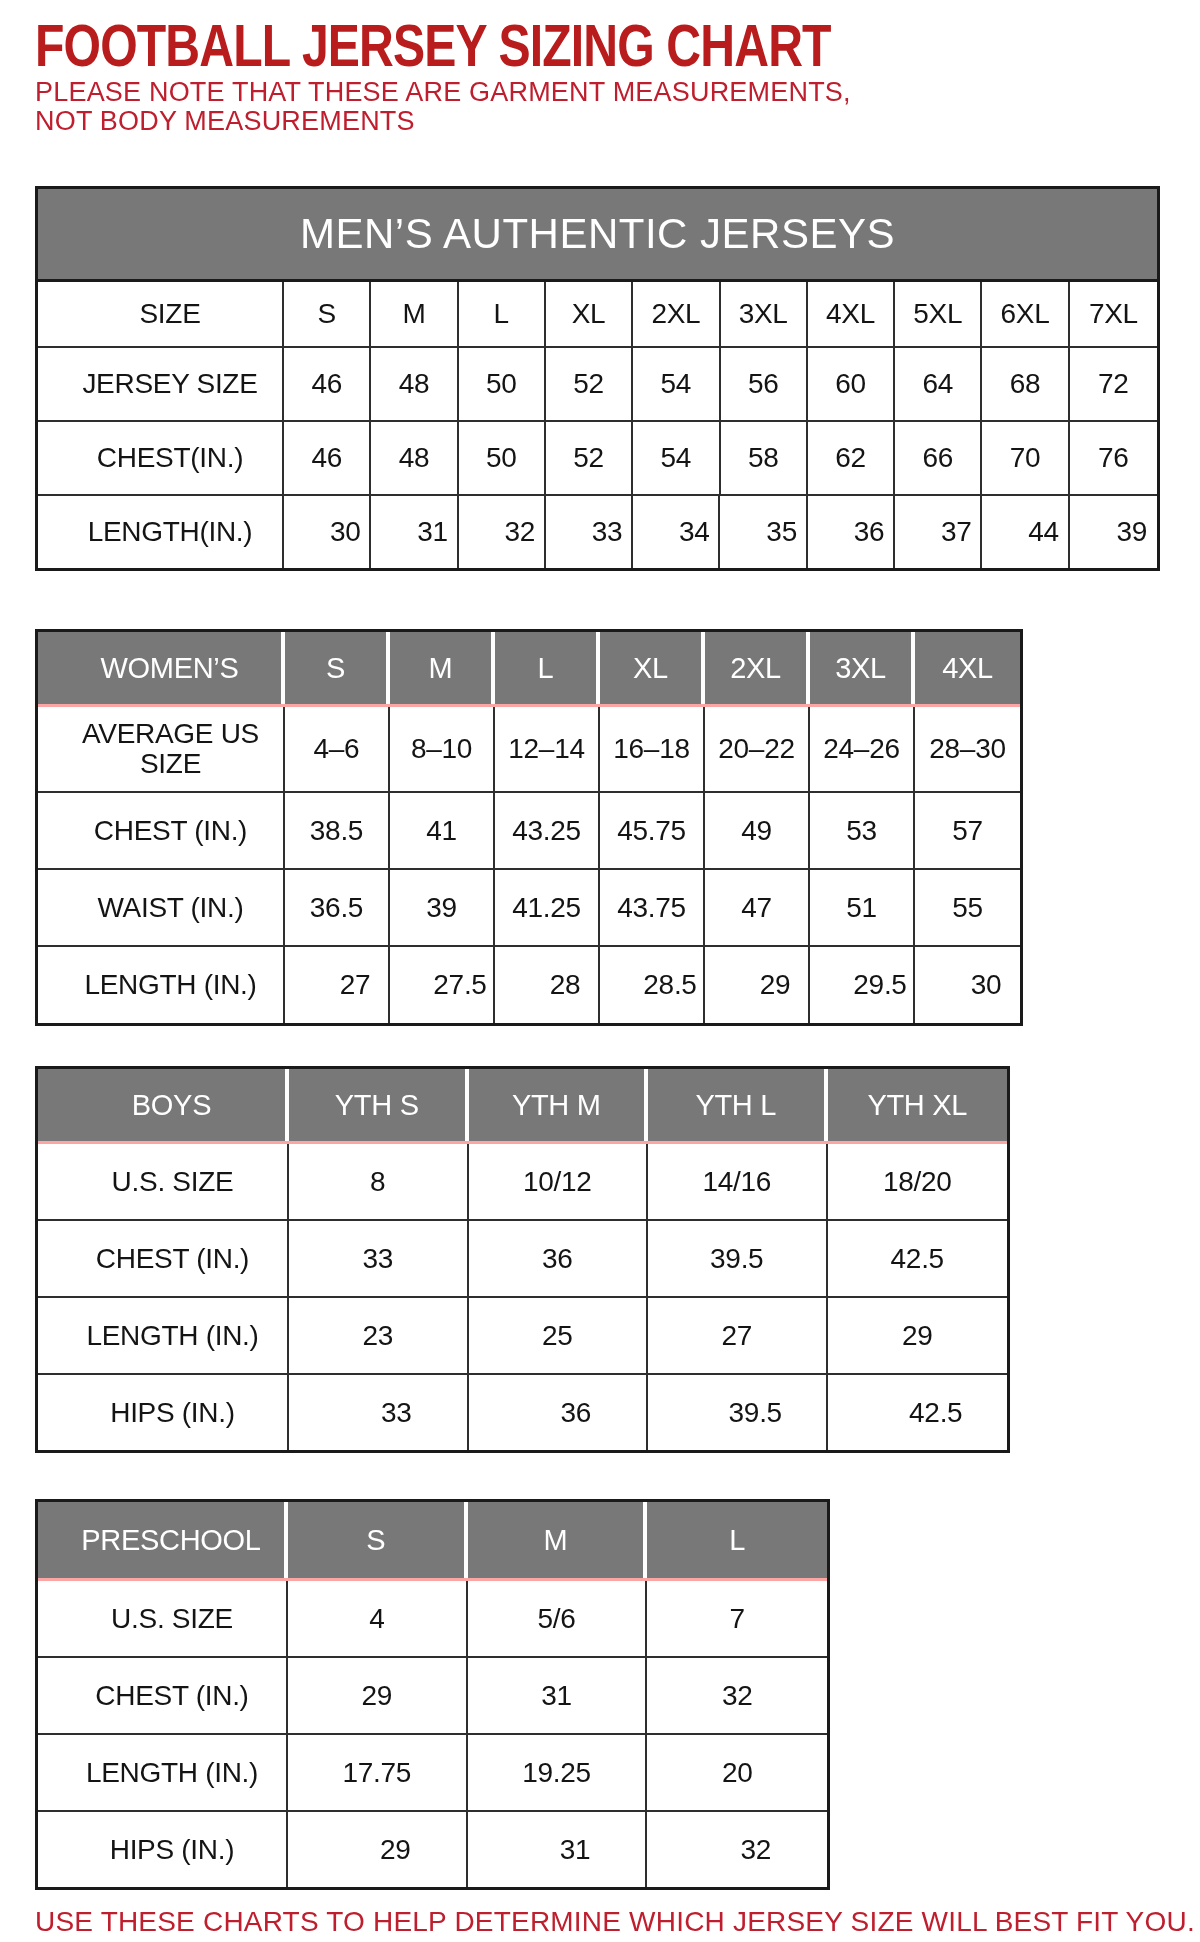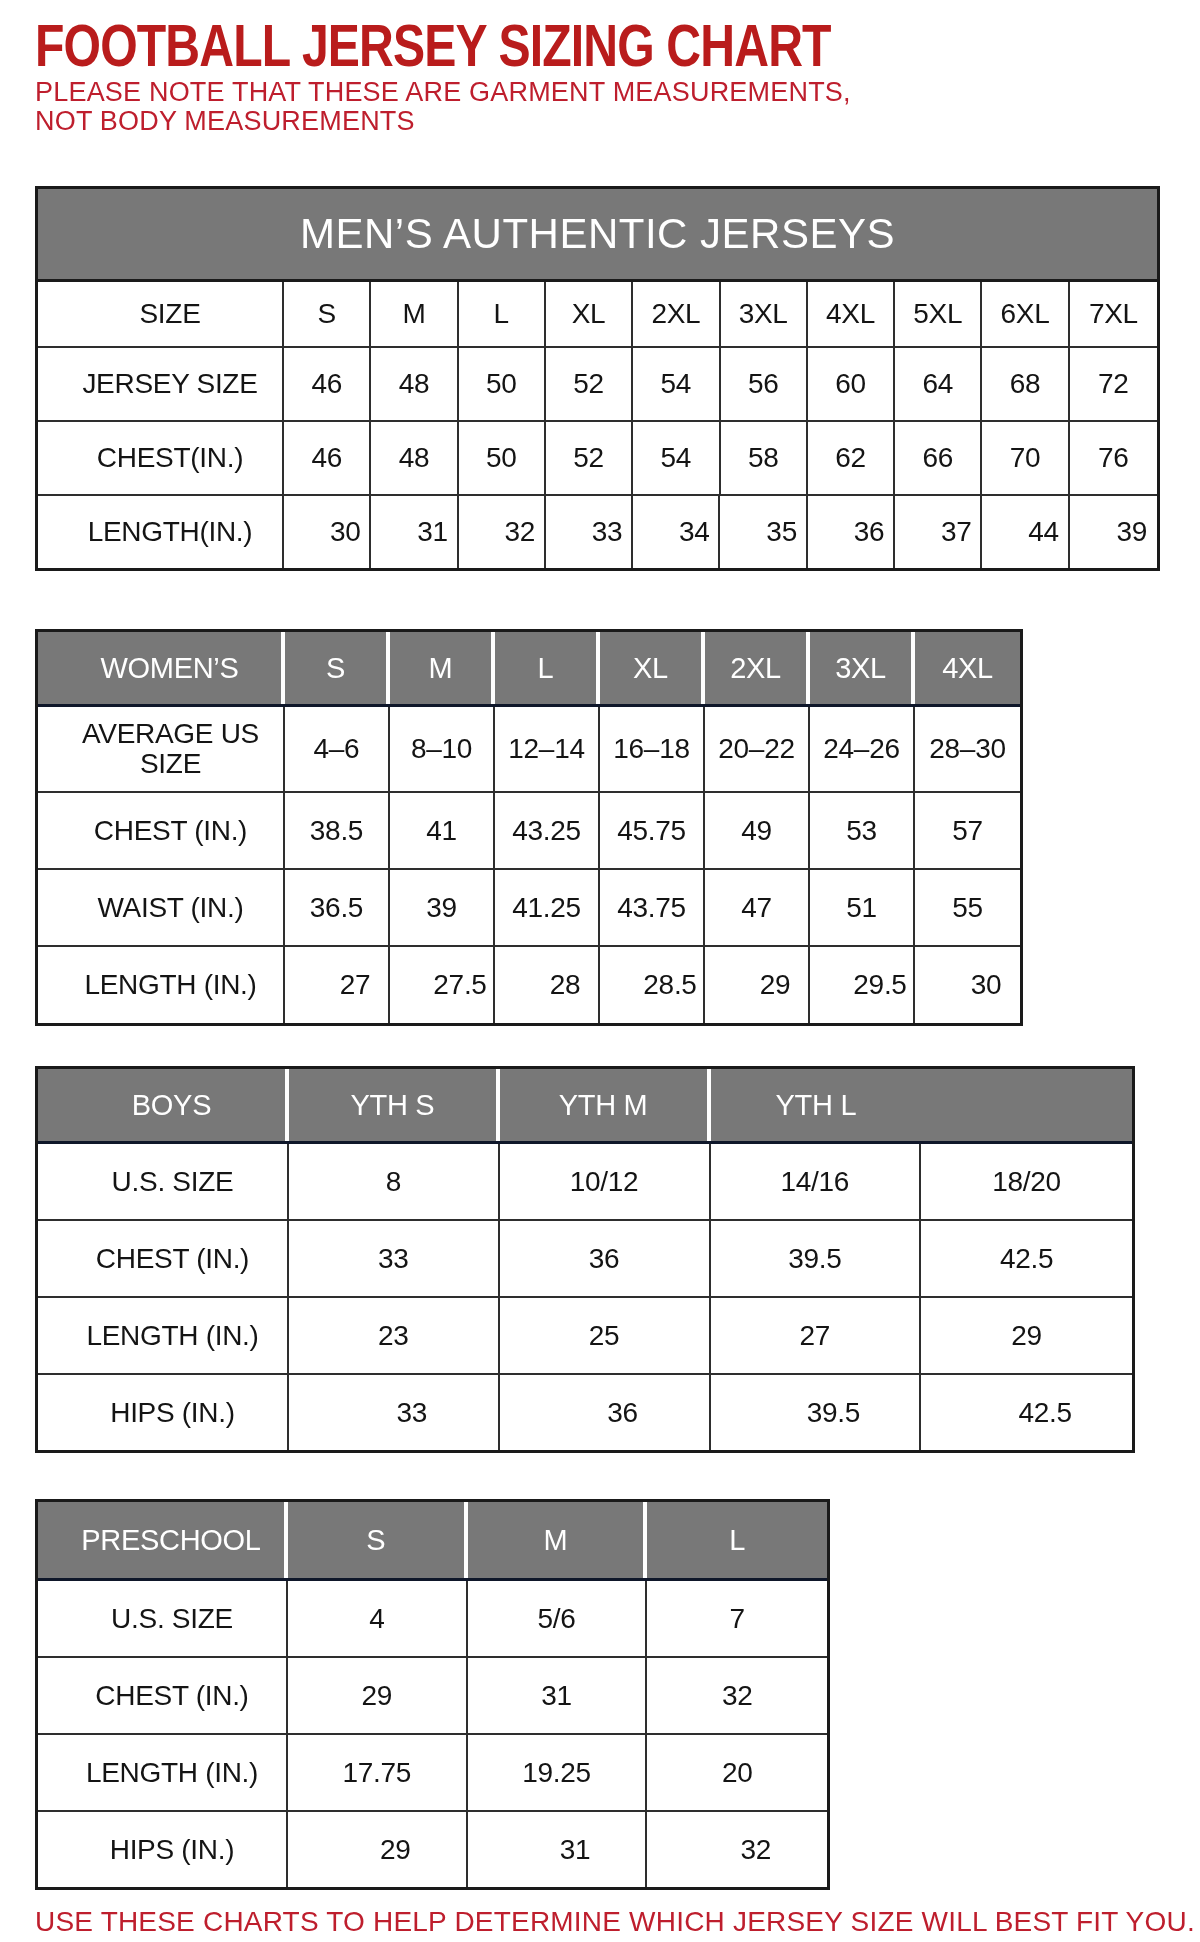--- a/index.html
+++ b/index.html
@@ -23,41 +23,41 @@
   .title span{display:inline-block;transform:scaleX(0.86) scaleY(1.06);transform-origin:left center;}
 
   .note{
     margin-top:2px;color:var(--red);
     font-size:27px;line-height:29px;max-width:880px;letter-spacing:0.2px;
   }
 
   .table{border:3px solid #1a1a1a;box-sizing:border-box;}
   .mens{width:1125px;margin-top:50px;--cols:226px repeat(10,1fr);}
   .womens{width:988px;margin-top:58px;--cols:227px repeat(7,1fr);}
-  .boys{width:1100px;margin-top:40px;--cols:231px repeat(4,1fr);}
+  .boys{width:975px;margin-top:40px;--cols:231px repeat(4,1fr);}
   .preschool{width:795px;margin-top:46px;--cols:230px repeat(3,1fr);}
 
   .banner{
     height:90px;background:var(--gray);color:#fff;
     display:flex;align-items:center;justify-content:center;
     font-size:42px;letter-spacing:0.5px;
     border-bottom:3px solid #1a1a1a;
   }
 
   .trow{display:grid;grid-template-columns:var(--cols);border-bottom:2px solid var(--line);padding-left:20px;}
   .trow:last-child{border-bottom:none;gap:37px;}
   .cell{
     display:flex;align-items:center;justify-content:center;
     border-right:2px solid var(--line);
     font-size:28px;text-align:center;line-height:30px;letter-spacing:-0.3px;
     padding:0 4px;box-sizing:border-box;
   }
   .cell:last-child{border-right:none;}
 
-  .thead{background:var(--gray);border-bottom:3px solid #0f172a;}
+  .thead{background:var(--gray);border-bottom:3px solid #fca5a5;}
   .thead .cell{color:#fff;border-right:4px solid #fff;font-size:29px;}
   .thead .cell:last-child{border-right:none;}
 
   .mens .trow{height:72px;}
   .mens .trow:first-child{height:64px;}
   .womens .thead{height:72px;}
   .womens .tbody{height:75px;}
   .womens .tbody:nth-child(2){height:84px;}
   .womens .tbody:last-child{height:76px;}
   .boys .thead{height:72px;}
@@ -191,20 +191,21 @@
         <div class="cell">30</div>
       </div>
     </div>
 
   <div class="table boys">
       <div class="trow thead">
         <div class="cell label">BOYS</div>
         <div class="cell">YTH S</div>
         <div class="cell">YTH M</div>
         <div class="cell">YTH L</div>
+        <div class="cell">YTH XL</div>
       </div>
       <div class="trow tbody">
         <div class="cell label">U.S. SIZE</div>
         <div class="cell">8</div>
         <div class="cell">10/12</div>
         <div class="cell">14/16</div>
         <div class="cell">18/20</div>
       </div>
       <div class="trow tbody">
         <div class="cell label">CHEST (IN.)</div>

